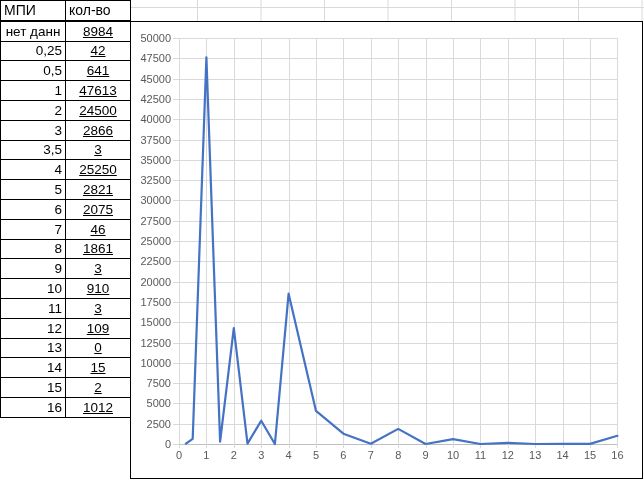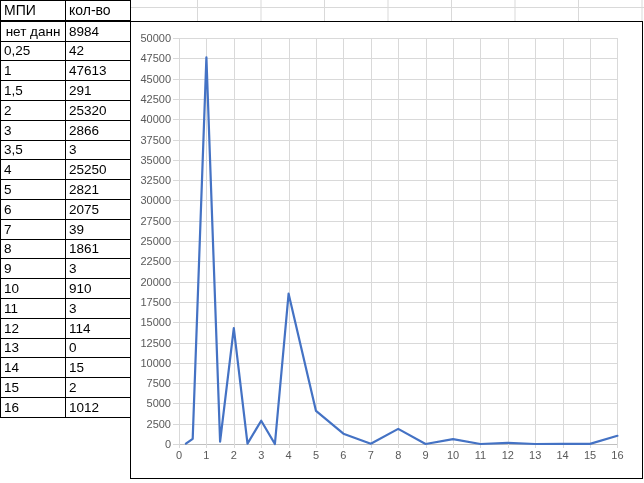--- a/index.html
+++ b/index.html
@@ -12,23 +12,23 @@
     position:absolute;left:0;top:0;width:131px;
     border-collapse:collapse;table-layout:fixed;
   }
   table.data td{
     border:1px solid #000;height:18.8px;font-size:13.5px;color:#000;
     padding:0 3px;white-space:nowrap;overflow:hidden;background:#fff;
   }
   table.data tr.hdr td{
     text-align:left;border-bottom:2px solid #000;font-size:14px;
   }
-  td.c-label{}
+  td.c-label{text-align:right;}
   td.c-label.text{text-align:center;}
-  td.c-count{text-align:left;}
+  td.c-count{text-align:center;text-decoration:underline;}
   
   .sheet-strip{position:absolute;left:131px;top:0;width:513px;height:21px;}
   
   .chart-box{
     position:absolute;left:130px;top:21px;width:513px;height:458px;
     border:1px solid #000;box-sizing:border-box;background:#fff;
   }
   .chart-box svg{display:block;}
   .tick-text{font-family:"Liberation Sans",sans-serif;}
 </style>
@@ -57,30 +57,30 @@
       </tr>
     <tr>
           <td class="c-label text">нет данн</td>
           <td class="c-count">8984</td>
         </tr>
         <tr>
           <td class="c-label">0,25</td>
           <td class="c-count">42</td>
         </tr>
         <tr>
+          <td class="c-label">0,5</td>
+          <td class="c-count">641</td>
+        </tr>
+        <tr>
           <td class="c-label">1</td>
           <td class="c-count">47613</td>
         </tr>
         <tr>
-          <td class="c-label">1,5</td>
-          <td class="c-count">291</td>
-        </tr>
-        <tr>
           <td class="c-label">2</td>
-          <td class="c-count">25320</td>
+          <td class="c-count">24500</td>
         </tr>
         <tr>
           <td class="c-label">3</td>
           <td class="c-count">2866</td>
         </tr>
         <tr>
           <td class="c-label">3,5</td>
           <td class="c-count">3</td>
         </tr>
         <tr>
@@ -90,41 +90,41 @@
         <tr>
           <td class="c-label">5</td>
           <td class="c-count">2821</td>
         </tr>
         <tr>
           <td class="c-label">6</td>
           <td class="c-count">2075</td>
         </tr>
         <tr>
           <td class="c-label">7</td>
-          <td class="c-count">39</td>
+          <td class="c-count">46</td>
         </tr>
         <tr>
           <td class="c-label">8</td>
           <td class="c-count">1861</td>
         </tr>
         <tr>
           <td class="c-label">9</td>
           <td class="c-count">3</td>
         </tr>
         <tr>
           <td class="c-label">10</td>
           <td class="c-count">910</td>
         </tr>
         <tr>
           <td class="c-label">11</td>
           <td class="c-count">3</td>
         </tr>
         <tr>
           <td class="c-label">12</td>
-          <td class="c-count">114</td>
+          <td class="c-count">109</td>
         </tr>
         <tr>
           <td class="c-label">13</td>
           <td class="c-count">0</td>
         </tr>
         <tr>
           <td class="c-label">14</td>
           <td class="c-count">15</td>
         </tr>
         <tr>

